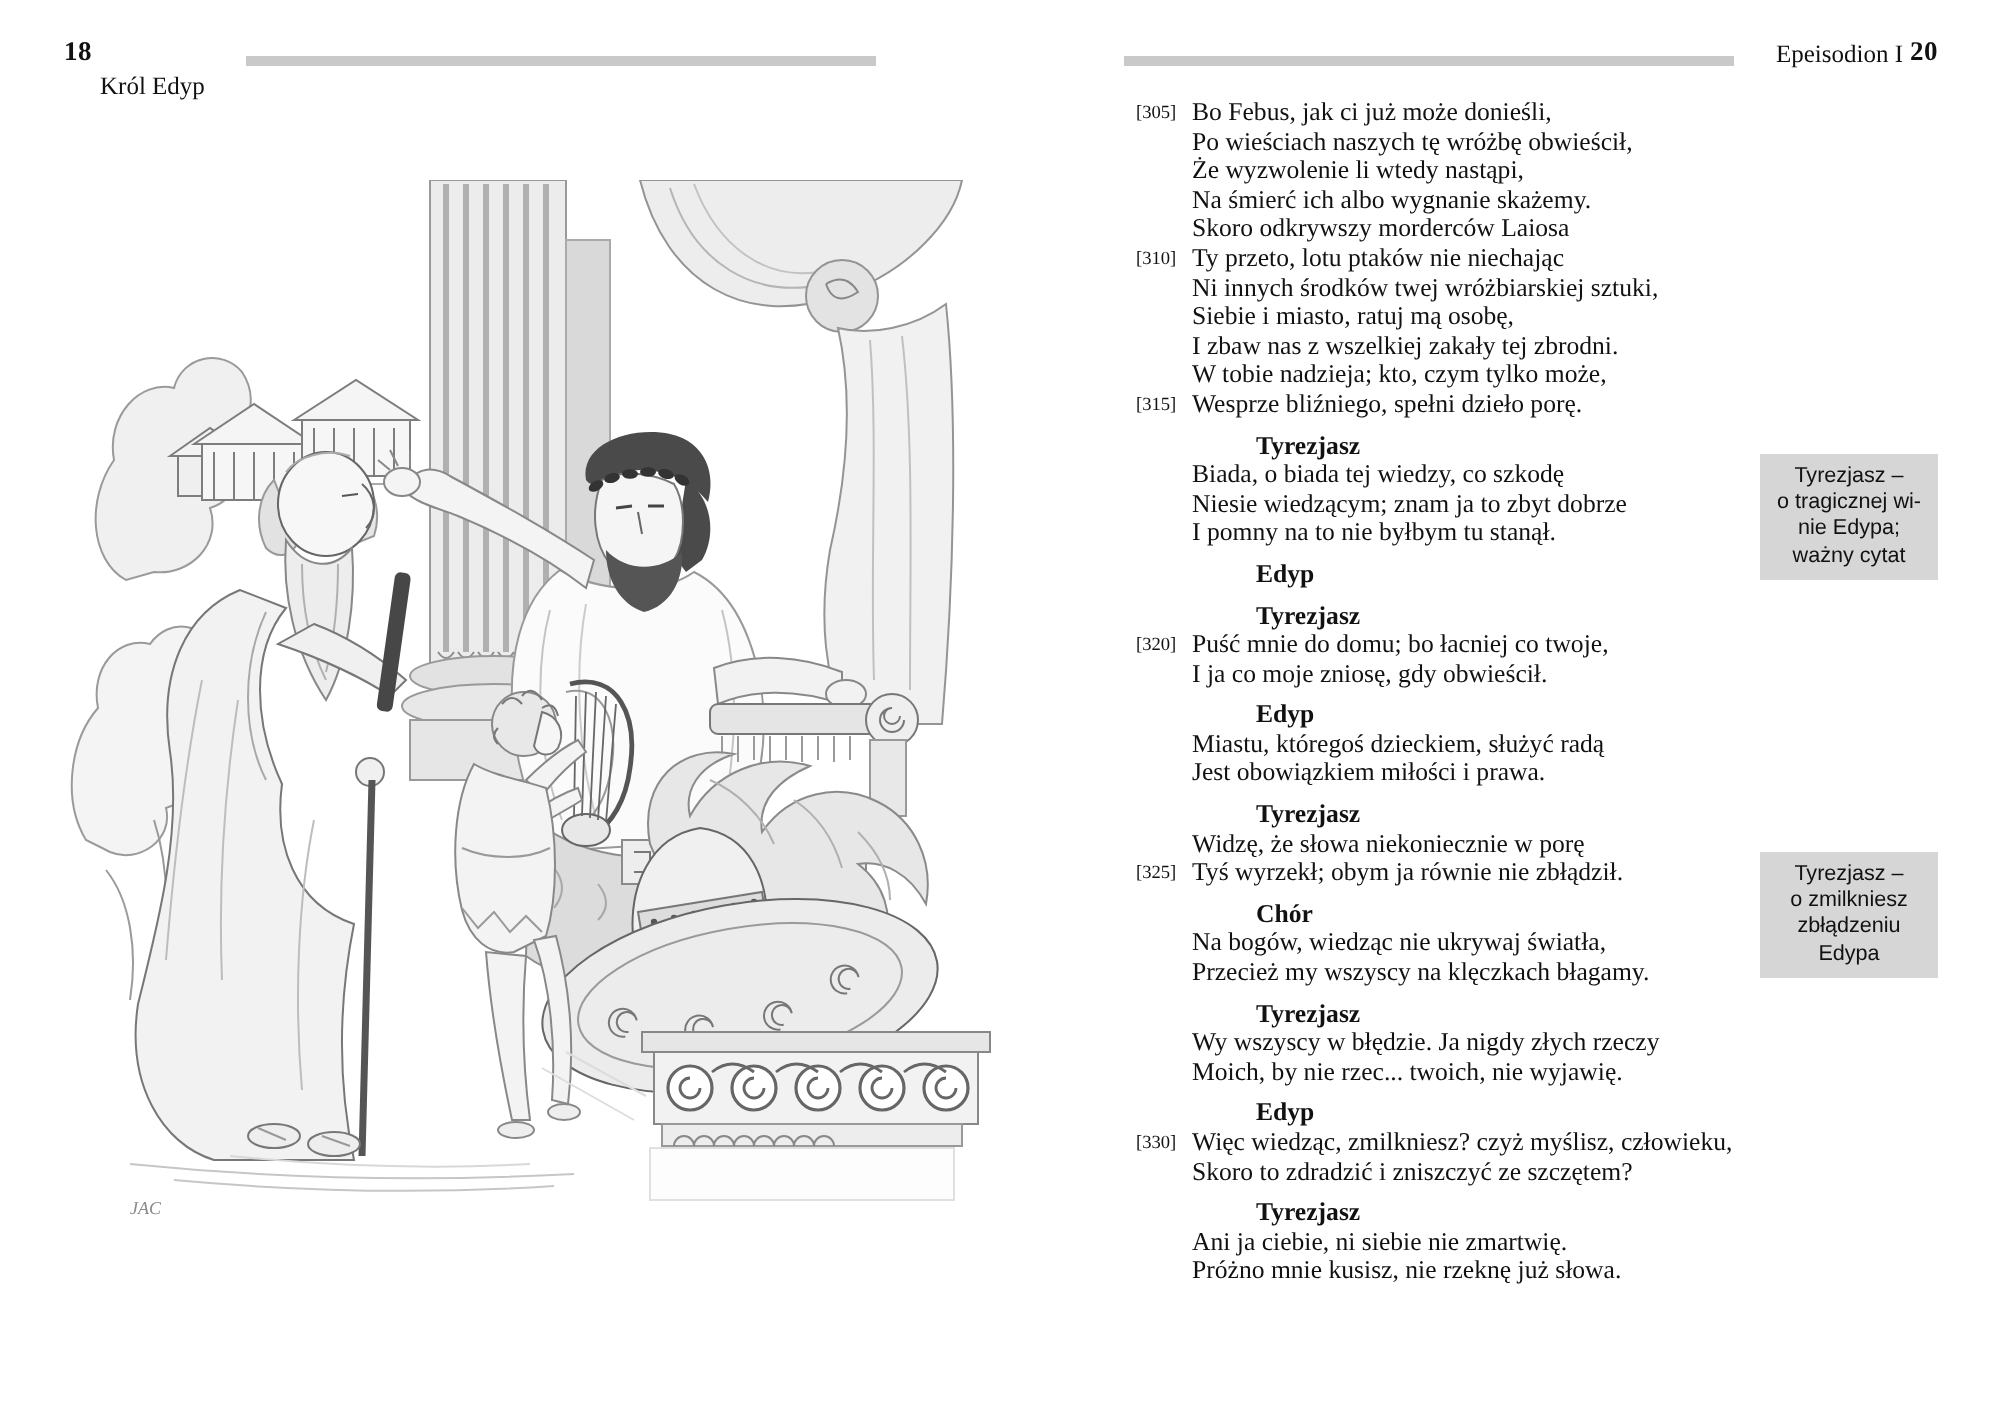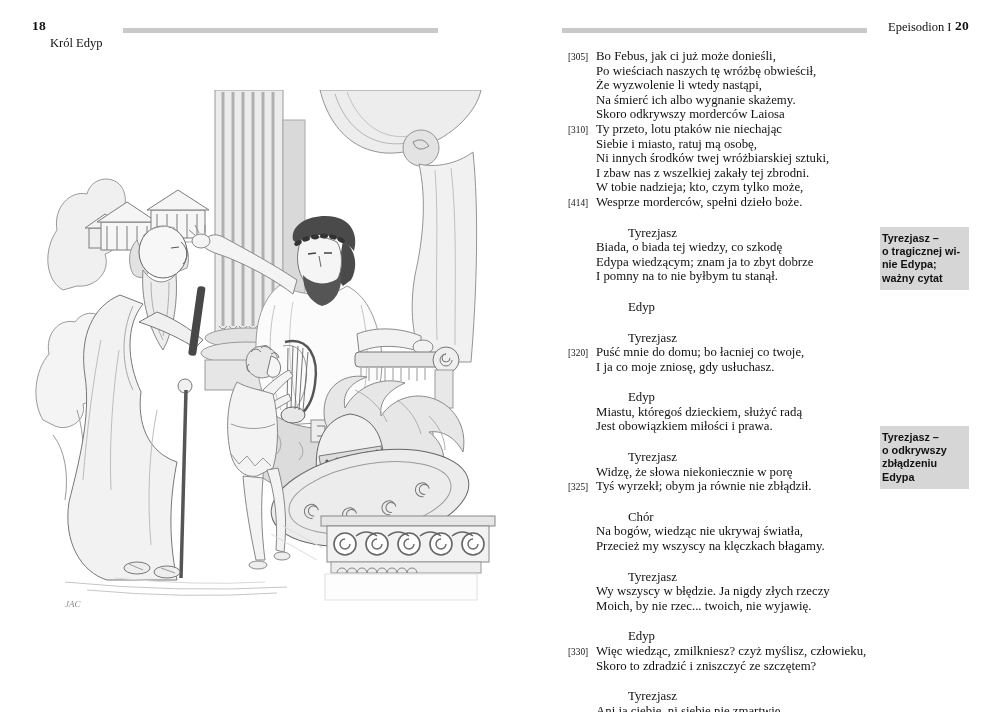--- a/index.html
+++ b/index.html
@@ -18,27 +18,27 @@
   #header-bar-left{left:123px;width:315px;}
   #header-bar-right{left:562px;width:305px;}
 
   
   #verse-column{
     position:absolute;left:568px;top:49px;width:310px;
     font-size:12.8px;line-height:14.6px;
   }
   .vline{position:relative;padding-left:28px;white-space:nowrap;}
   .vnum{position:absolute;left:0;top:1px;font-size:9.3px;letter-spacing:0;}
-  .speaker{font-weight:normal;padding-left:60px;margin-top:16px;white-space:nowrap;}
+  .speaker{font-weight:bold;padding-left:60px;margin-top:6px;white-space:nowrap;}
 
   
   .margin-note{
     position:absolute;left:880px;width:89px;
-    font-family:"Liberation Sans", sans-serif;font-weight:bold;
-    font-size:10.8px;line-height:13.2px;text-align:left;
+    font-family:"Liberation Sans", sans-serif;font-weight:normal;
+    font-size:10.8px;line-height:13.2px;text-align:center;
     padding:5px 2px;box-sizing:border-box;color:#111;
   }
   #margin-note-0{top:227px;}
   #margin-note-1{top:426px;}
 
   
   #illustration{position:absolute;left:25px;top:90px;width:480px;height:530px;}
 </style>
 </head>
 <body style="color: rgb(17, 17, 17);">
@@ -278,33 +278,33 @@
   <text x="40" y="517" font-size="9" font-style="italic" fill="#8a8a8a">JAC</text>
 </svg>
 
 <div id="verse-column">
     <div class="vline"><span class="vnum">[305]</span><span>Bo Febus, jak ci już może donieśli,</span></div>
     <div class="vline"><span>Po wieściach naszych tę wróżbę obwieścił,</span></div>
     <div class="vline"><span>Że wyzwolenie li wtedy nastąpi,</span></div>
     <div class="vline"><span>Na śmierć ich albo wygnanie skażemy.</span></div>
     <div class="vline"><span>Skoro odkrywszy morderców Laiosa</span></div>
     <div class="vline"><span class="vnum">[310]</span><span>Ty przeto, lotu ptaków nie niechając</span></div>
+    <div class="vline"><span>Ni innych środków twej wróżbiarskiej sztuki,</span></div>
     <div class="vline"><span>Siebie i miasto, ratuj mą osobę,</span></div>
-    <div class="vline"><span>Ni innych środków twej wróżbiarskiej sztuki,</span></div>
     <div class="vline"><span>I zbaw nas z wszelkiej zakały tej zbrodni.</span></div>
     <div class="vline"><span>W tobie nadzieja; kto, czym tylko może,</span></div>
-    <div class="vline"><span class="vnum">[414]</span><span>Wesprze morderców, spełni dzieło boże.</span></div>
+    <div class="vline"><span class="vnum">[315]</span><span>Wesprze bliźniego, spełni dzieło porę.</span></div>
     <div class="speaker">Tyrezjasz</div>
     <div class="vline"><span>Biada, o biada tej wiedzy, co szkodę</span></div>
-    <div class="vline"><span>Edypa wiedzącym; znam ja to zbyt dobrze</span></div>
+    <div class="vline"><span>Niesie wiedzącym; znam ja to zbyt dobrze</span></div>
     <div class="vline"><span>I pomny na to nie byłbym tu stanął.</span></div>
     <div class="speaker">Edyp</div>
     <div class="speaker">Tyrezjasz</div>
     <div class="vline"><span class="vnum">[320]</span><span>Puść mnie do domu; bo łacniej co twoje,</span></div>
-    <div class="vline"><span>I ja co moje zniosę, gdy usłuchasz.</span></div>
+    <div class="vline"><span>I ja co moje zniosę, gdy obwieścił.</span></div>
     <div class="speaker">Edyp</div>
     <div class="vline"><span>Miastu, któregoś dzieckiem, służyć radą</span></div>
     <div class="vline"><span>Jest obowiązkiem miłości i prawa.</span></div>
     <div class="speaker">Tyrezjasz</div>
     <div class="vline"><span>Widzę, że słowa niekoniecznie w porę</span></div>
     <div class="vline"><span class="vnum">[325]</span><span>Tyś wyrzekł; obym ja równie nie zbłądził.</span></div>
     <div class="speaker">Chór</div>
     <div class="vline"><span>Na bogów, wiedząc nie ukrywaj światła,</span></div>
     <div class="vline"><span>Przecież my wszyscy na klęczkach błagamy.</span></div>
     <div class="speaker">Tyrezjasz</div>
@@ -319,16 +319,16 @@
   </div>
 
 <div id="margin-note-0" class="margin-note" style="background: rgb(214, 214, 214);">
     <div>Tyrezjasz –</div>
     <div>o tragicznej wi-</div>
     <div>nie Edypa;</div>
     <div>ważny cytat</div>
   </div>
 <div id="margin-note-1" class="margin-note" style="background: rgb(214, 214, 214);">
     <div>Tyrezjasz –</div>
-    <div>o odkrywszy</div>
+    <div>o zmilkniesz</div>
     <div>zbłądzeniu</div>
     <div>Edypa</div>
   </div>
 
 </body></html>

